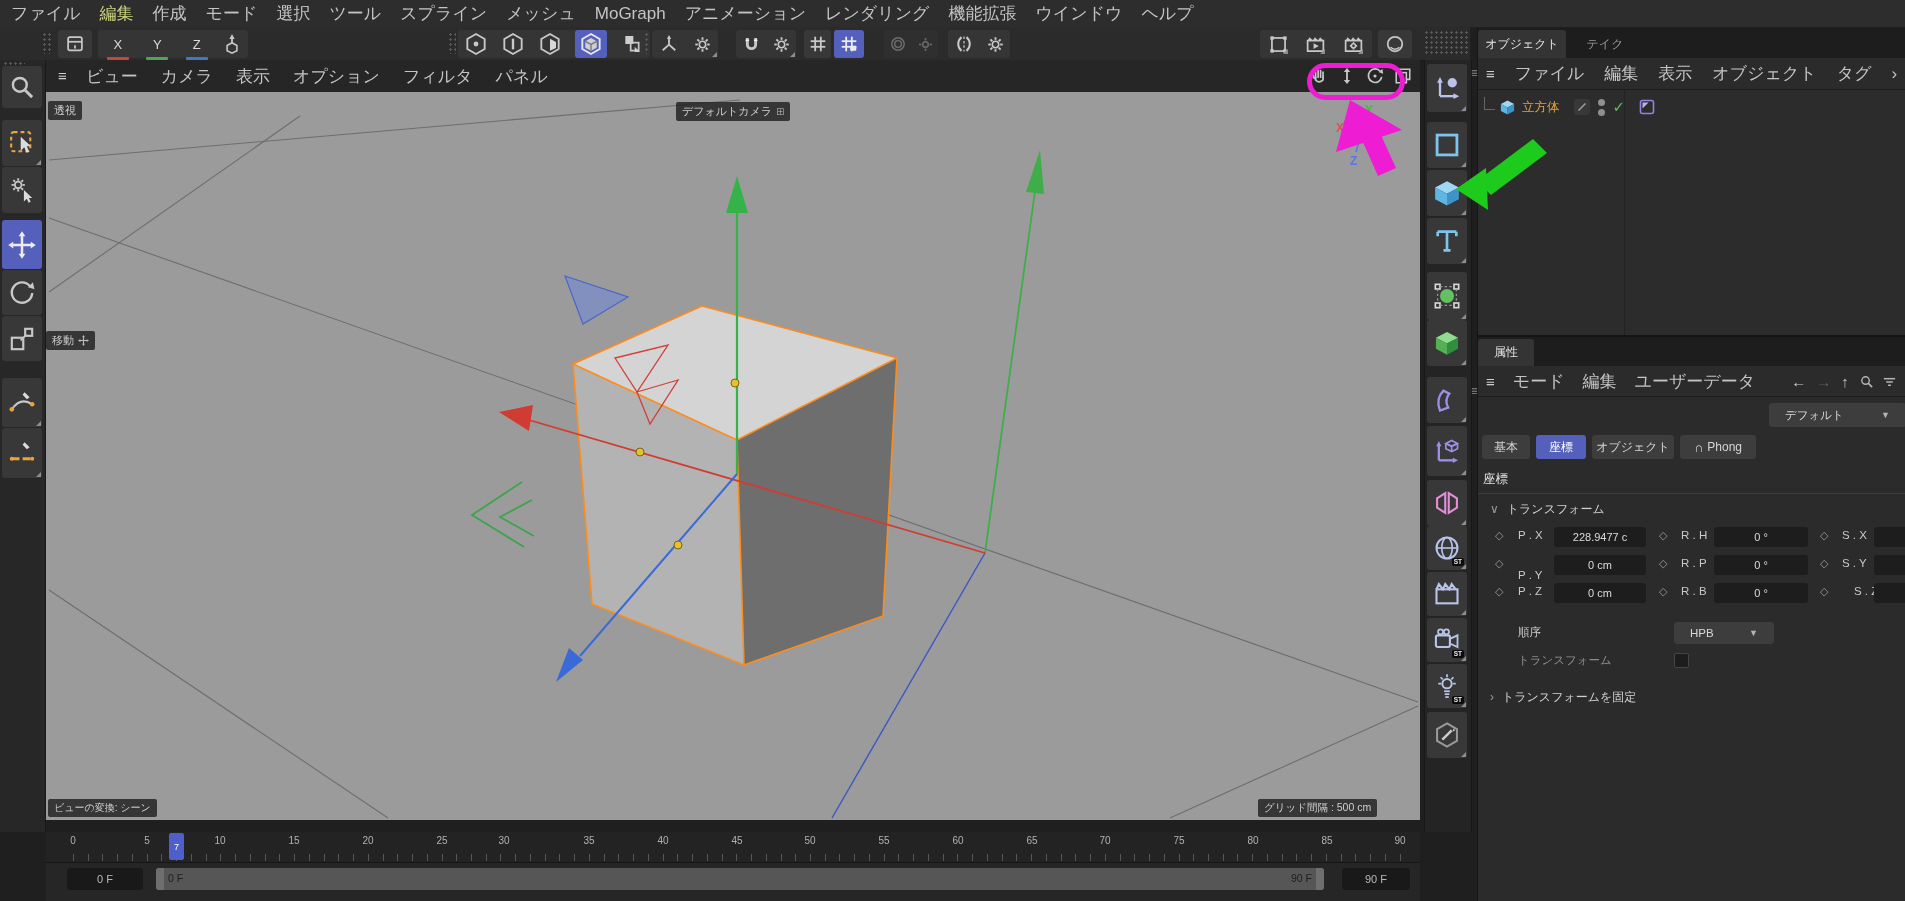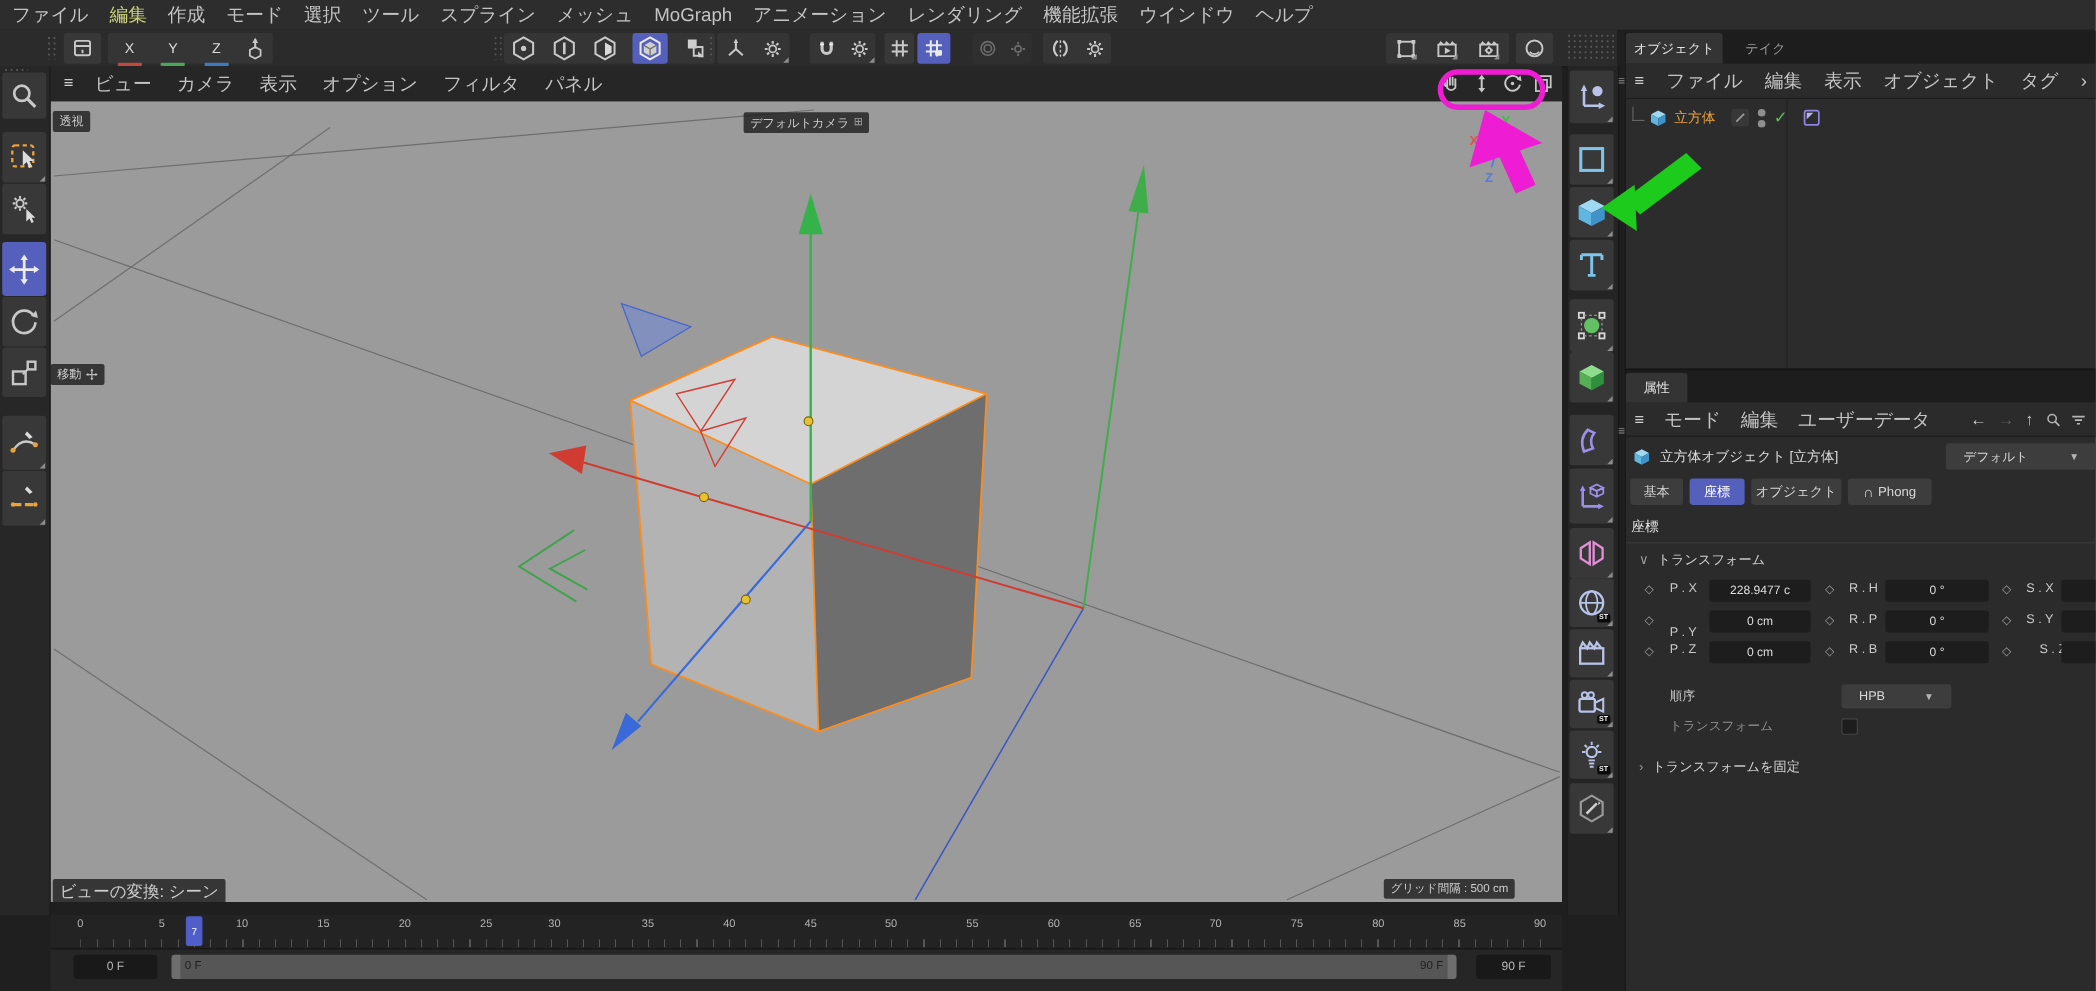--- a/index.html
+++ b/index.html
@@ -471,21 +471,21 @@
         <line x1="2" y1="12" x2="22" y2="12"></line>
       </g>
       <g fill="#bbb">
         <polygon points="12,0 9,5 15,5"></polygon>
         <polygon points="12,24 9,19 15,19"></polygon>
         <polygon points="0,12 5,9 5,15"></polygon>
         <polygon points="24,12 19,9 19,15"></polygon>
       </g>
     </svg>
 </div>
-<div class="chip" style="left:48px;top:799px;font-size:15px">
+<div class="chip" style="left:48px;top:799px;font-size:10px">
   <span>ビューの変換: シーン</span>
 </div>
 <div class="chip" style="left:1258px;top:799px;font-size:10.5px">
   <span>グリッド間隔 : 500 cm</span>
 </div>
 
 <div class="abs" style="left:1424px;top:60px;width:46px;height:772px;background:#242424;border-left:1px solid #191919;border-right:1px solid #161616"></div>
 
 <div class="cell sub" style="left:1427px;top:64px;width:40px;height:48px">
   <svg width="28" height="28" viewBox="0 0 24 24">
@@ -716,30 +716,20 @@
         </svg>
       </span>
     <span style="margin-right:0">
         <svg width="15" height="15" viewBox="0 0 16 16">
           <rect x="2" y="3" width="12" height="10" fill="none" stroke="#b5b5b5" stroke-width="1.4"></rect>
           <path d="M10,3 V13" stroke="#b5b5b5" stroke-width="1.4"></path>
         </svg>
       </span>
   </div>
 
-  <div class="abs row" style="left:0;top:62px;width:428px;height:32px;gap:8px;padding-left:6px;box-sizing:border-box">
-    <span>
-        <svg width="17" height="17" viewBox="0 0 18 18">
-          <polygon points="9,1.5 16,5.2 9,9 2,5.2" fill="#9fd8f2"></polygon>
-          <polygon points="2,5.2 9,9 9,16.5 2,12.8" fill="#5fb6e0"></polygon>
-          <polygon points="16,5.2 9,9 9,16.5 16,12.8" fill="#3f93c8"></polygon>
-        </svg>
-      </span>
-    <span style="font-size:12.5px;color:#dcdcdc">立方体オブジェクト [立方体]</span>
-  </div>
   <div class="dd" style="left:291px;top:66px;width:137px;height:24px;box-sizing:border-box">
     <span>デフォルト</span>
       <span class="car">▼</span>
   </div>
 
   <div class="tabbtn" style="left:4px;top:98px;width:48px">
       <span>基本</span>
     </div>
   <div class="tabbtn on" style="left:58px;top:98px;width:50px">
       <span>座標</span>

